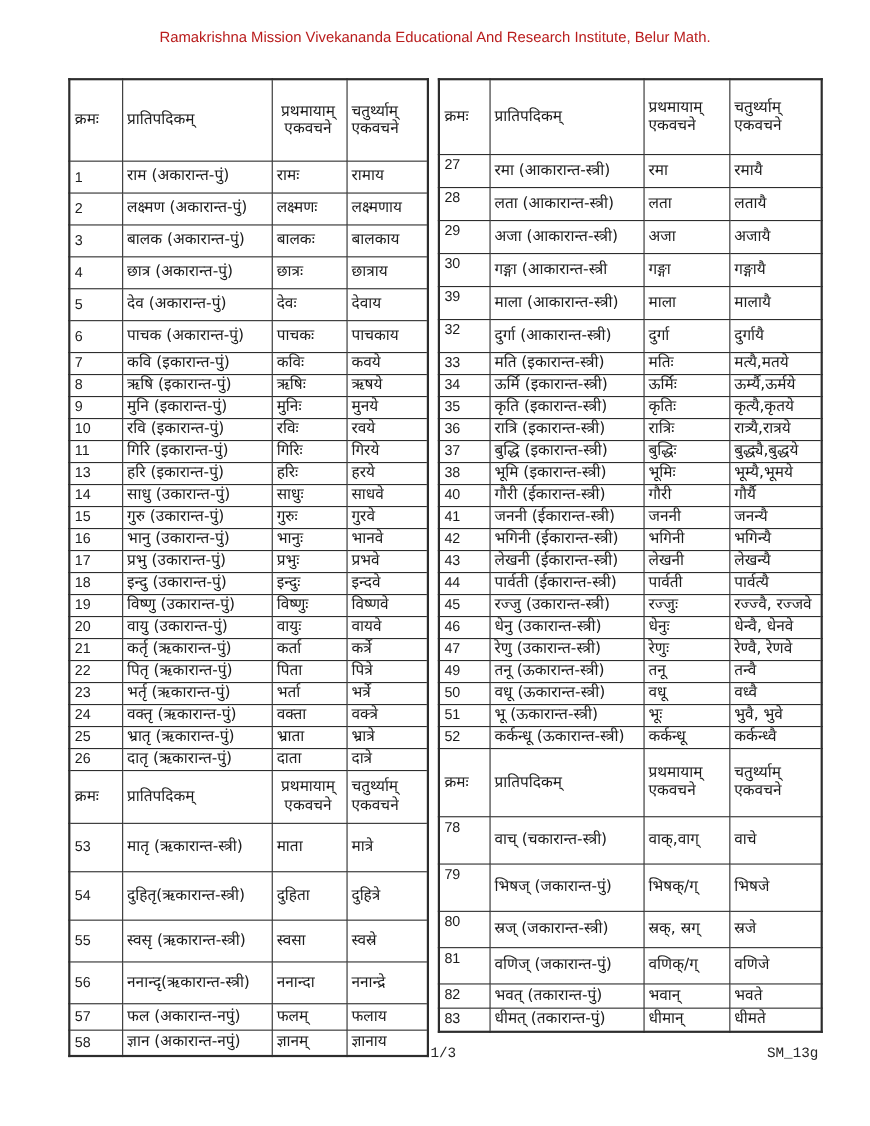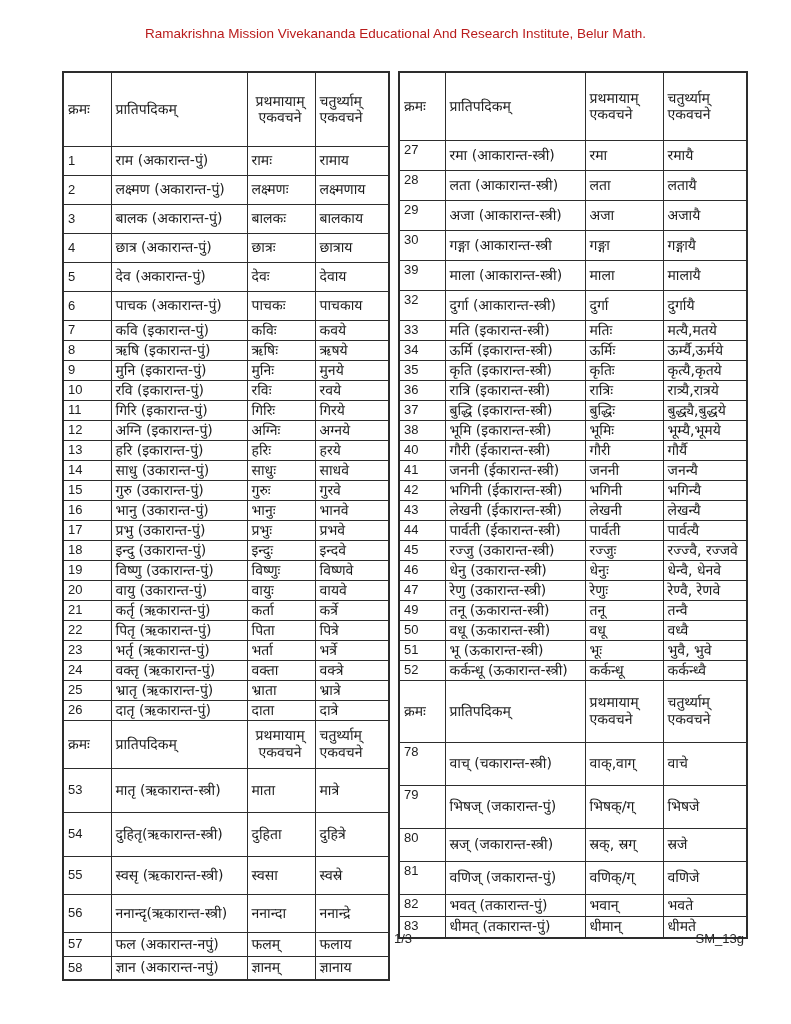--- a/index.html
+++ b/index.html
@@ -53,23 +53,23 @@
   .sec-l2 tr:nth-child(6),.sec-l2 tr:nth-child(7){height:24px;}
   .sec-r1 tr:first-child{height:68px;}
   .sec-r1 tr:nth-child(n+2):nth-child(-n+7){height:30px;}
   .sec-r1 tr:nth-child(n+8){height:20px;}
   .sec-r2 tr:first-child{height:62px;}
   .sec-r2 tr:nth-child(2),.sec-r2 tr:nth-child(3){height:43px;}
   .sec-r2 tr:nth-child(4),.sec-r2 tr:nth-child(5){height:33px;}
   .sec-r2 tr:nth-child(6),.sec-r2 tr:nth-child(7){height:22px;}
   
   .footer{
-    position:absolute;left:62px;width:682px;top:931px;height:20px;
+    position:absolute;left:62px;width:682px;top:950px;height:20px;
     font-size:13px;color:#262626;
-    font-family:Liberation Sans, sans-serif;
+    font-family:Liberation Mono, monospace;
   }
   .footer .page-num{position:absolute;left:0;width:100%;text-align:center;}
   .footer .doc-code{position:absolute;right:0;}
 </style>
 </head>
 <body>
 
 <div class="page">
 
   <div class="doc-title">Ramakrishna Mission Vivekananda Educational And Research Institute, Belur Math.</div>
@@ -150,26 +150,20 @@
             <td class="c2">रविः</td>
             <td class="c3">रवये</td>
           </tr>
           <tr>
             <td class="c0">11</td>
             <td class="c1">गिरि (इकारान्त-पुं)</td>
             <td class="c2">गिरिः</td>
             <td class="c3">गिरये</td>
           </tr>
           <tr>
-            <td class="c0">12</td>
-            <td class="c1">अग्नि (इकारान्त-पुं)</td>
-            <td class="c2">अग्निः</td>
-            <td class="c3">अग्नये</td>
-          </tr>
-          <tr>
             <td class="c0">13</td>
             <td class="c1">हरि (इकारान्त-पुं)</td>
             <td class="c2">हरिः</td>
             <td class="c3">हरये</td>
           </tr>
           <tr>
             <td class="c0">14</td>
             <td class="c1">साधु (उकारान्त-पुं)</td>
             <td class="c2">साधुः</td>
             <td class="c3">साधवे</td>

